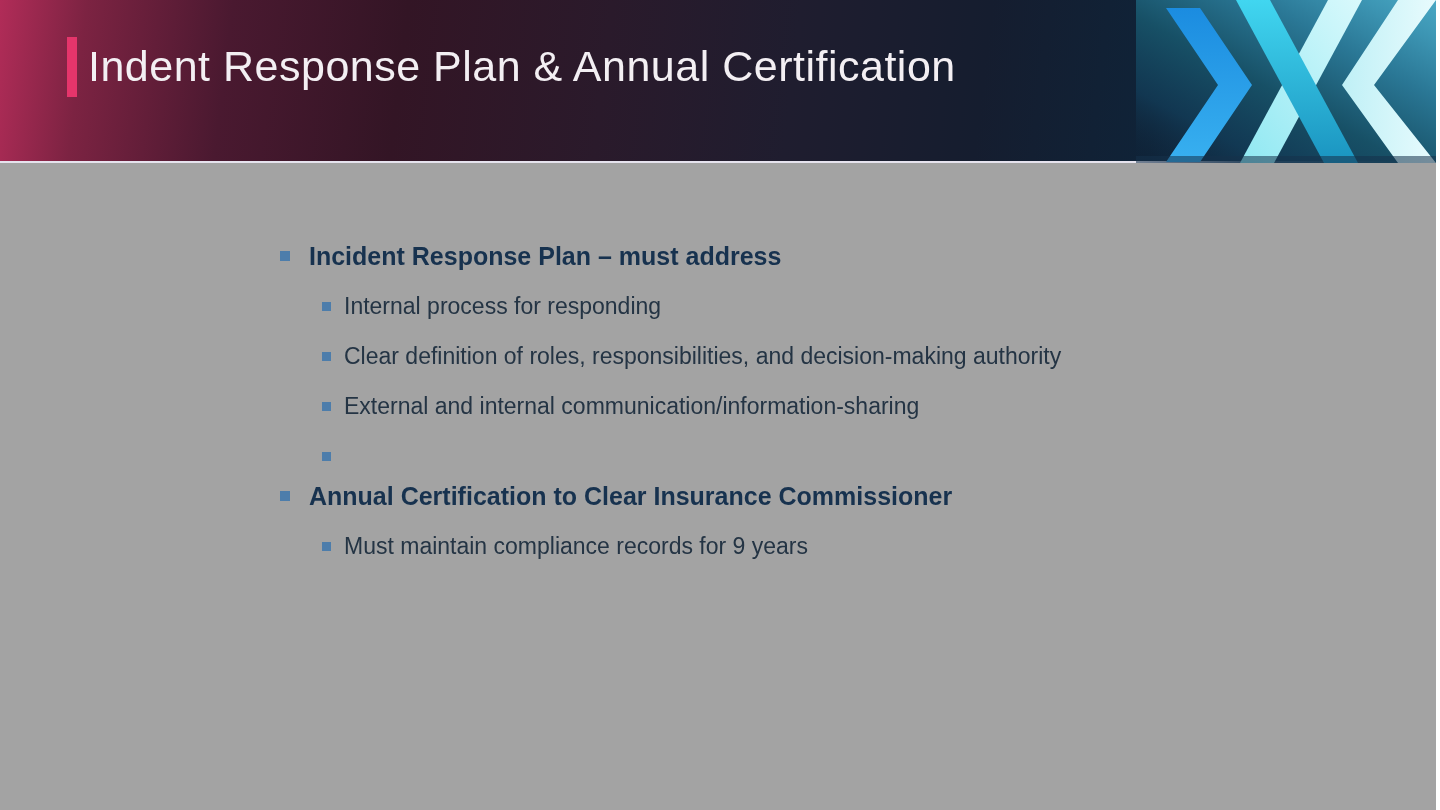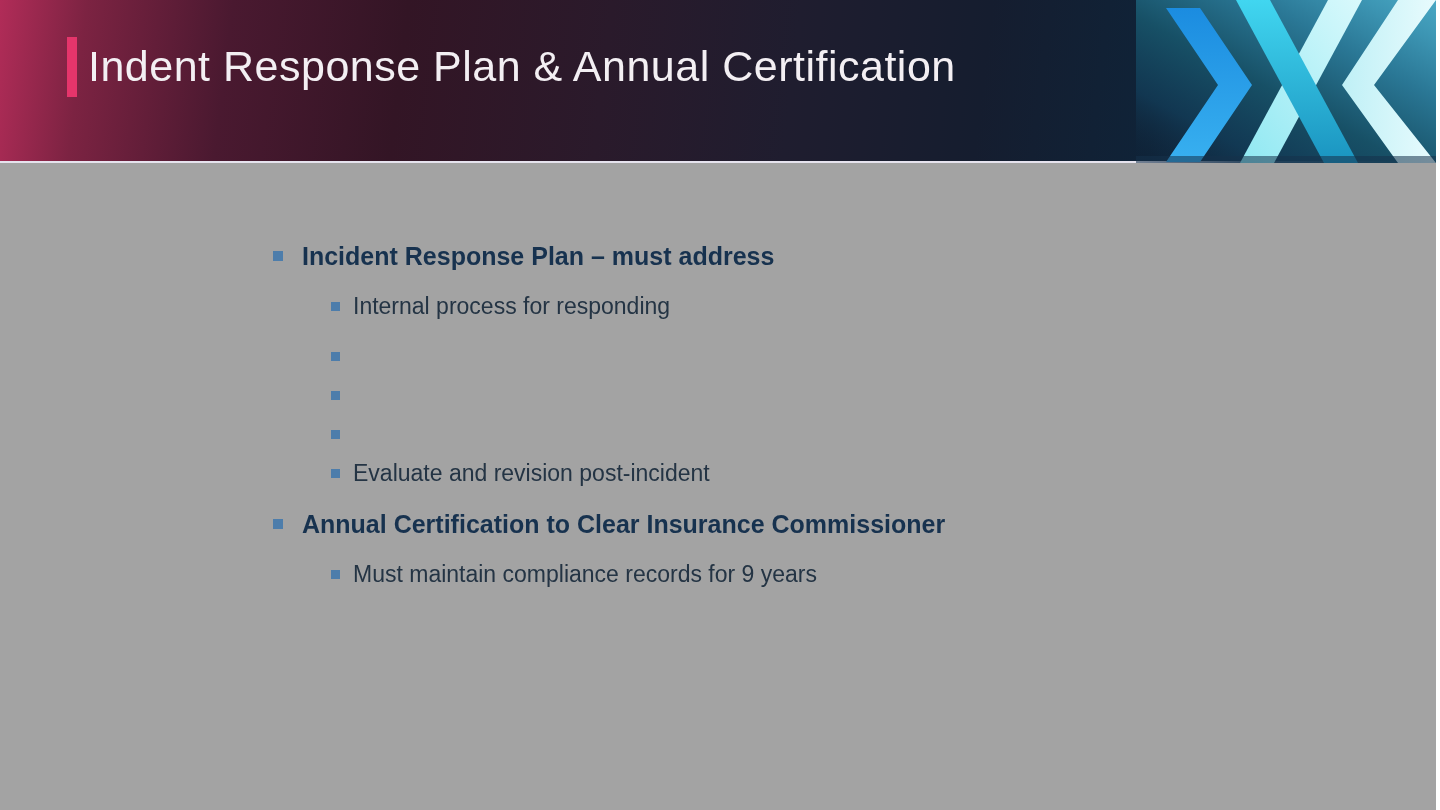--- a/index.html
+++ b/index.html
@@ -52,21 +52,21 @@
     top: 0; right: 0;
     width: 300px;
     height: 163px;
     display: block;
   }
 
   
   .content {
     position: absolute;
     top: 240px;
-    left: 273px;
+    left: 280px;
     width: 860px;
   }
   .l1-row {
     display: flex;
     align-items: flex-start;
     margin: 0 0 19px 0;
   }
   .l1-row .sq {
     flex: 0 0 auto;
     width: 10px; height: 10px;
@@ -75,21 +75,21 @@
     margin-right: 19px;
   }
   .l1-text {
     font-size: 25px;
     font-weight: bold;
     color: #17324f;
     line-height: 32px;
   }
   ul.l2-list {
     list-style: none;
-    margin: 16px;
+    margin: 0;
     padding: 0 0 0 42px;
   }
   ul.l2-list li {
     display: flex;
     align-items: flex-start;
     margin: 0 0 19px 0;
   }
   ul.l2-list .sq {
     flex: 0 0 auto;
     width: 9px; height: 9px;
@@ -155,30 +155,28 @@
       <span class="sq"></span>
       <span class="l1-text">Incident Response Plan – must address</span>
     </div>
     <ul class="l2-list">
       <li>
         <span class="sq"></span>
         <span class="l2-text">Internal process for responding</span>
       </li>
       <li>
         <span class="sq"></span>
+        <span class="l2-text">Clear definition of roles, responsibilities, and decision-making authority</span>
       </li>
       <li>
         <span class="sq"></span>
+        <span class="l2-text">External and internal communication/information-sharing</span>
       </li>
       <li>
         <span class="sq"></span>
-      </li>
-      <li>
-        <span class="sq"></span>
-        <span class="l2-text">Evaluate and revision post-incident</span>
       </li>
     </ul>
 
     <div class="l1-row">
       <span class="sq"></span>
       <span class="l1-text">Annual Certification to Clear Insurance Commissioner</span>
     </div>
     <ul class="l2-list">
       <li>
         <span class="sq"></span>

